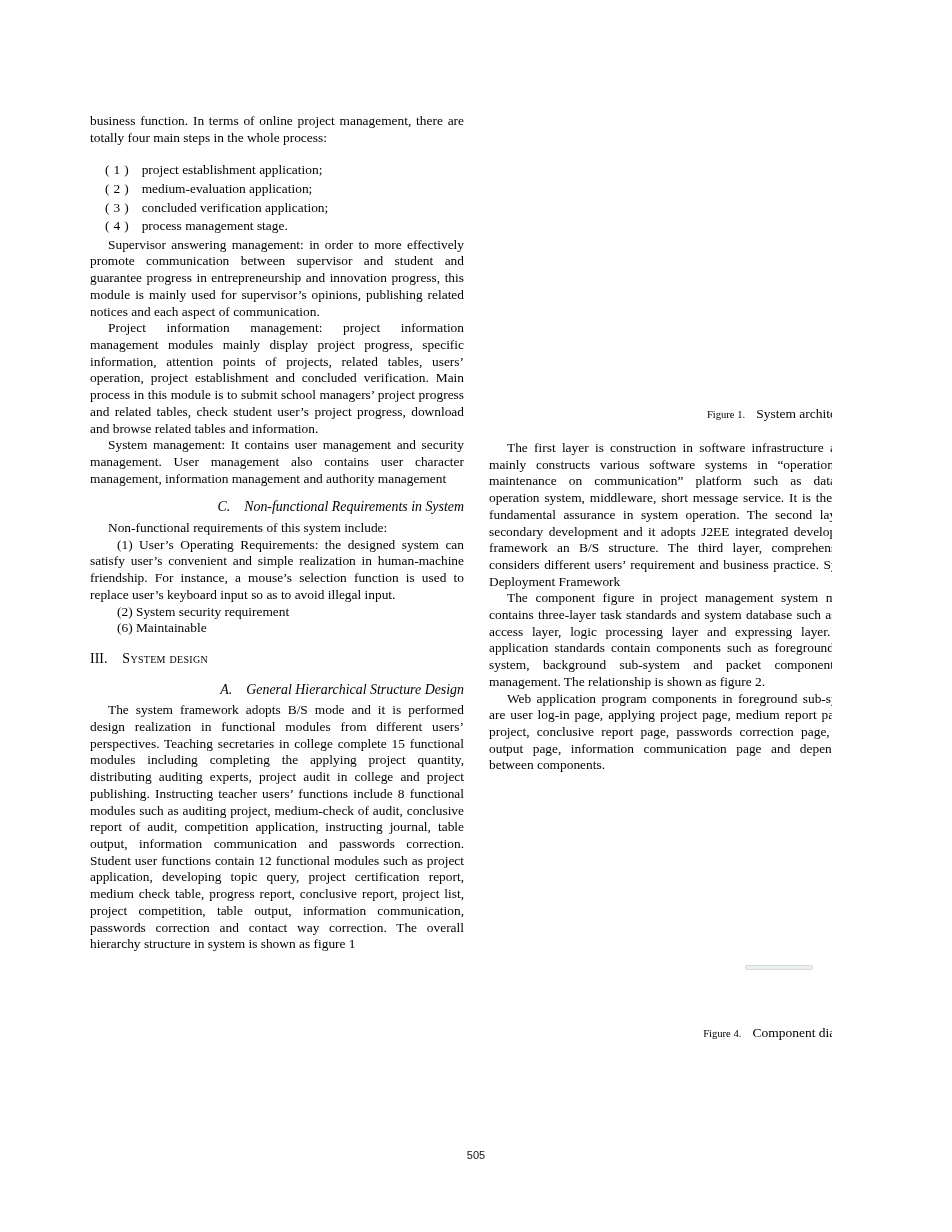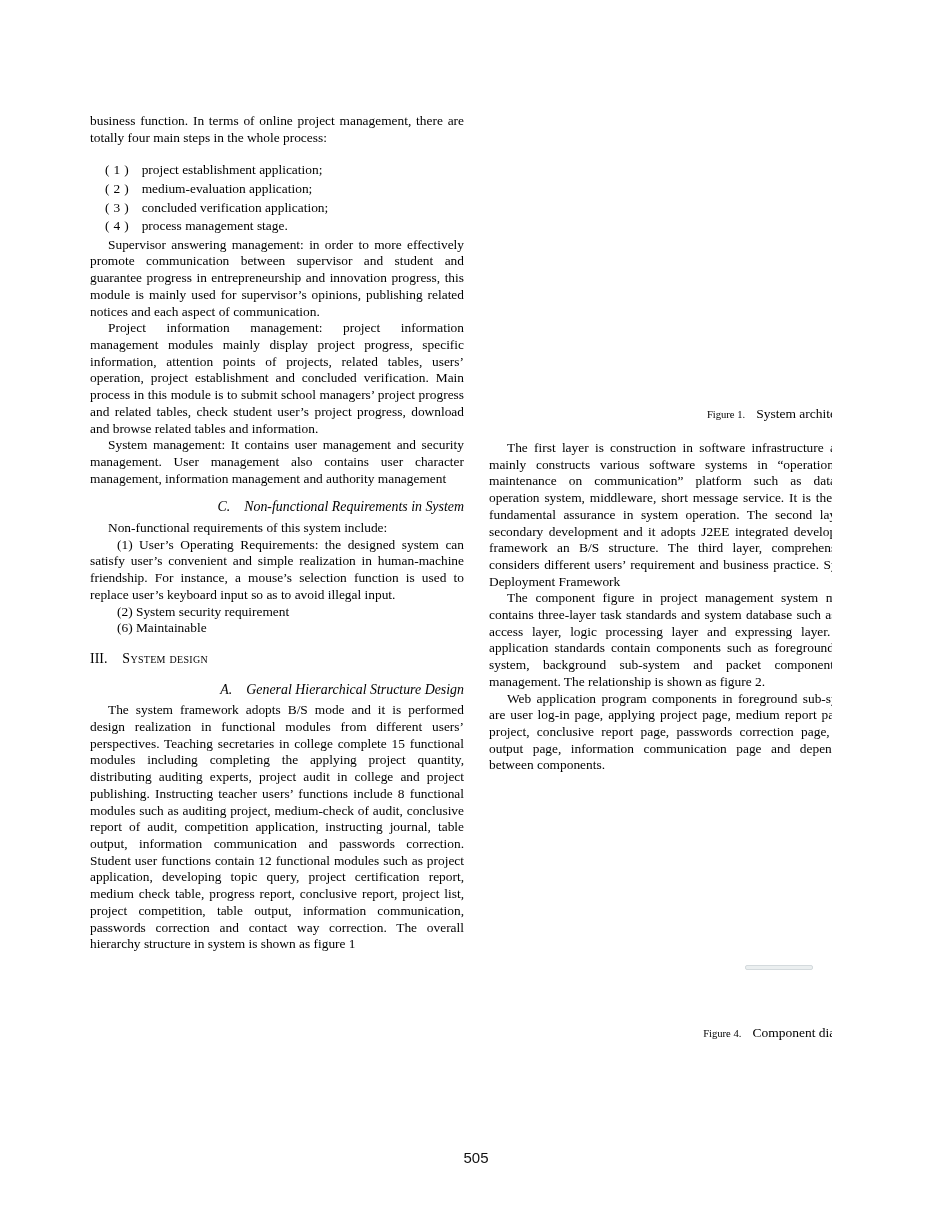--- a/index.html
+++ b/index.html
@@ -79,21 +79,21 @@
   .cap-label { font-size: 10.6px; margin-right: 11px; }
   .cap-text  { font-size: 13.5px; }
 
   .footer {
     position: absolute;
     left: 0;
     top: 1149px;
     width: 952px;
     text-align: center;
     font-family: "Liberation Sans", sans-serif;
-    font-size: 15px;
+    font-size: 11px;
     color: #111111;
   }
 </style>
 </head>
 <body>
 
 <div class="page">
 
   <div class="col col-left">
     <p class="noindent">business function. In terms of online project management, there are totally four main steps in the whole process:</p>

